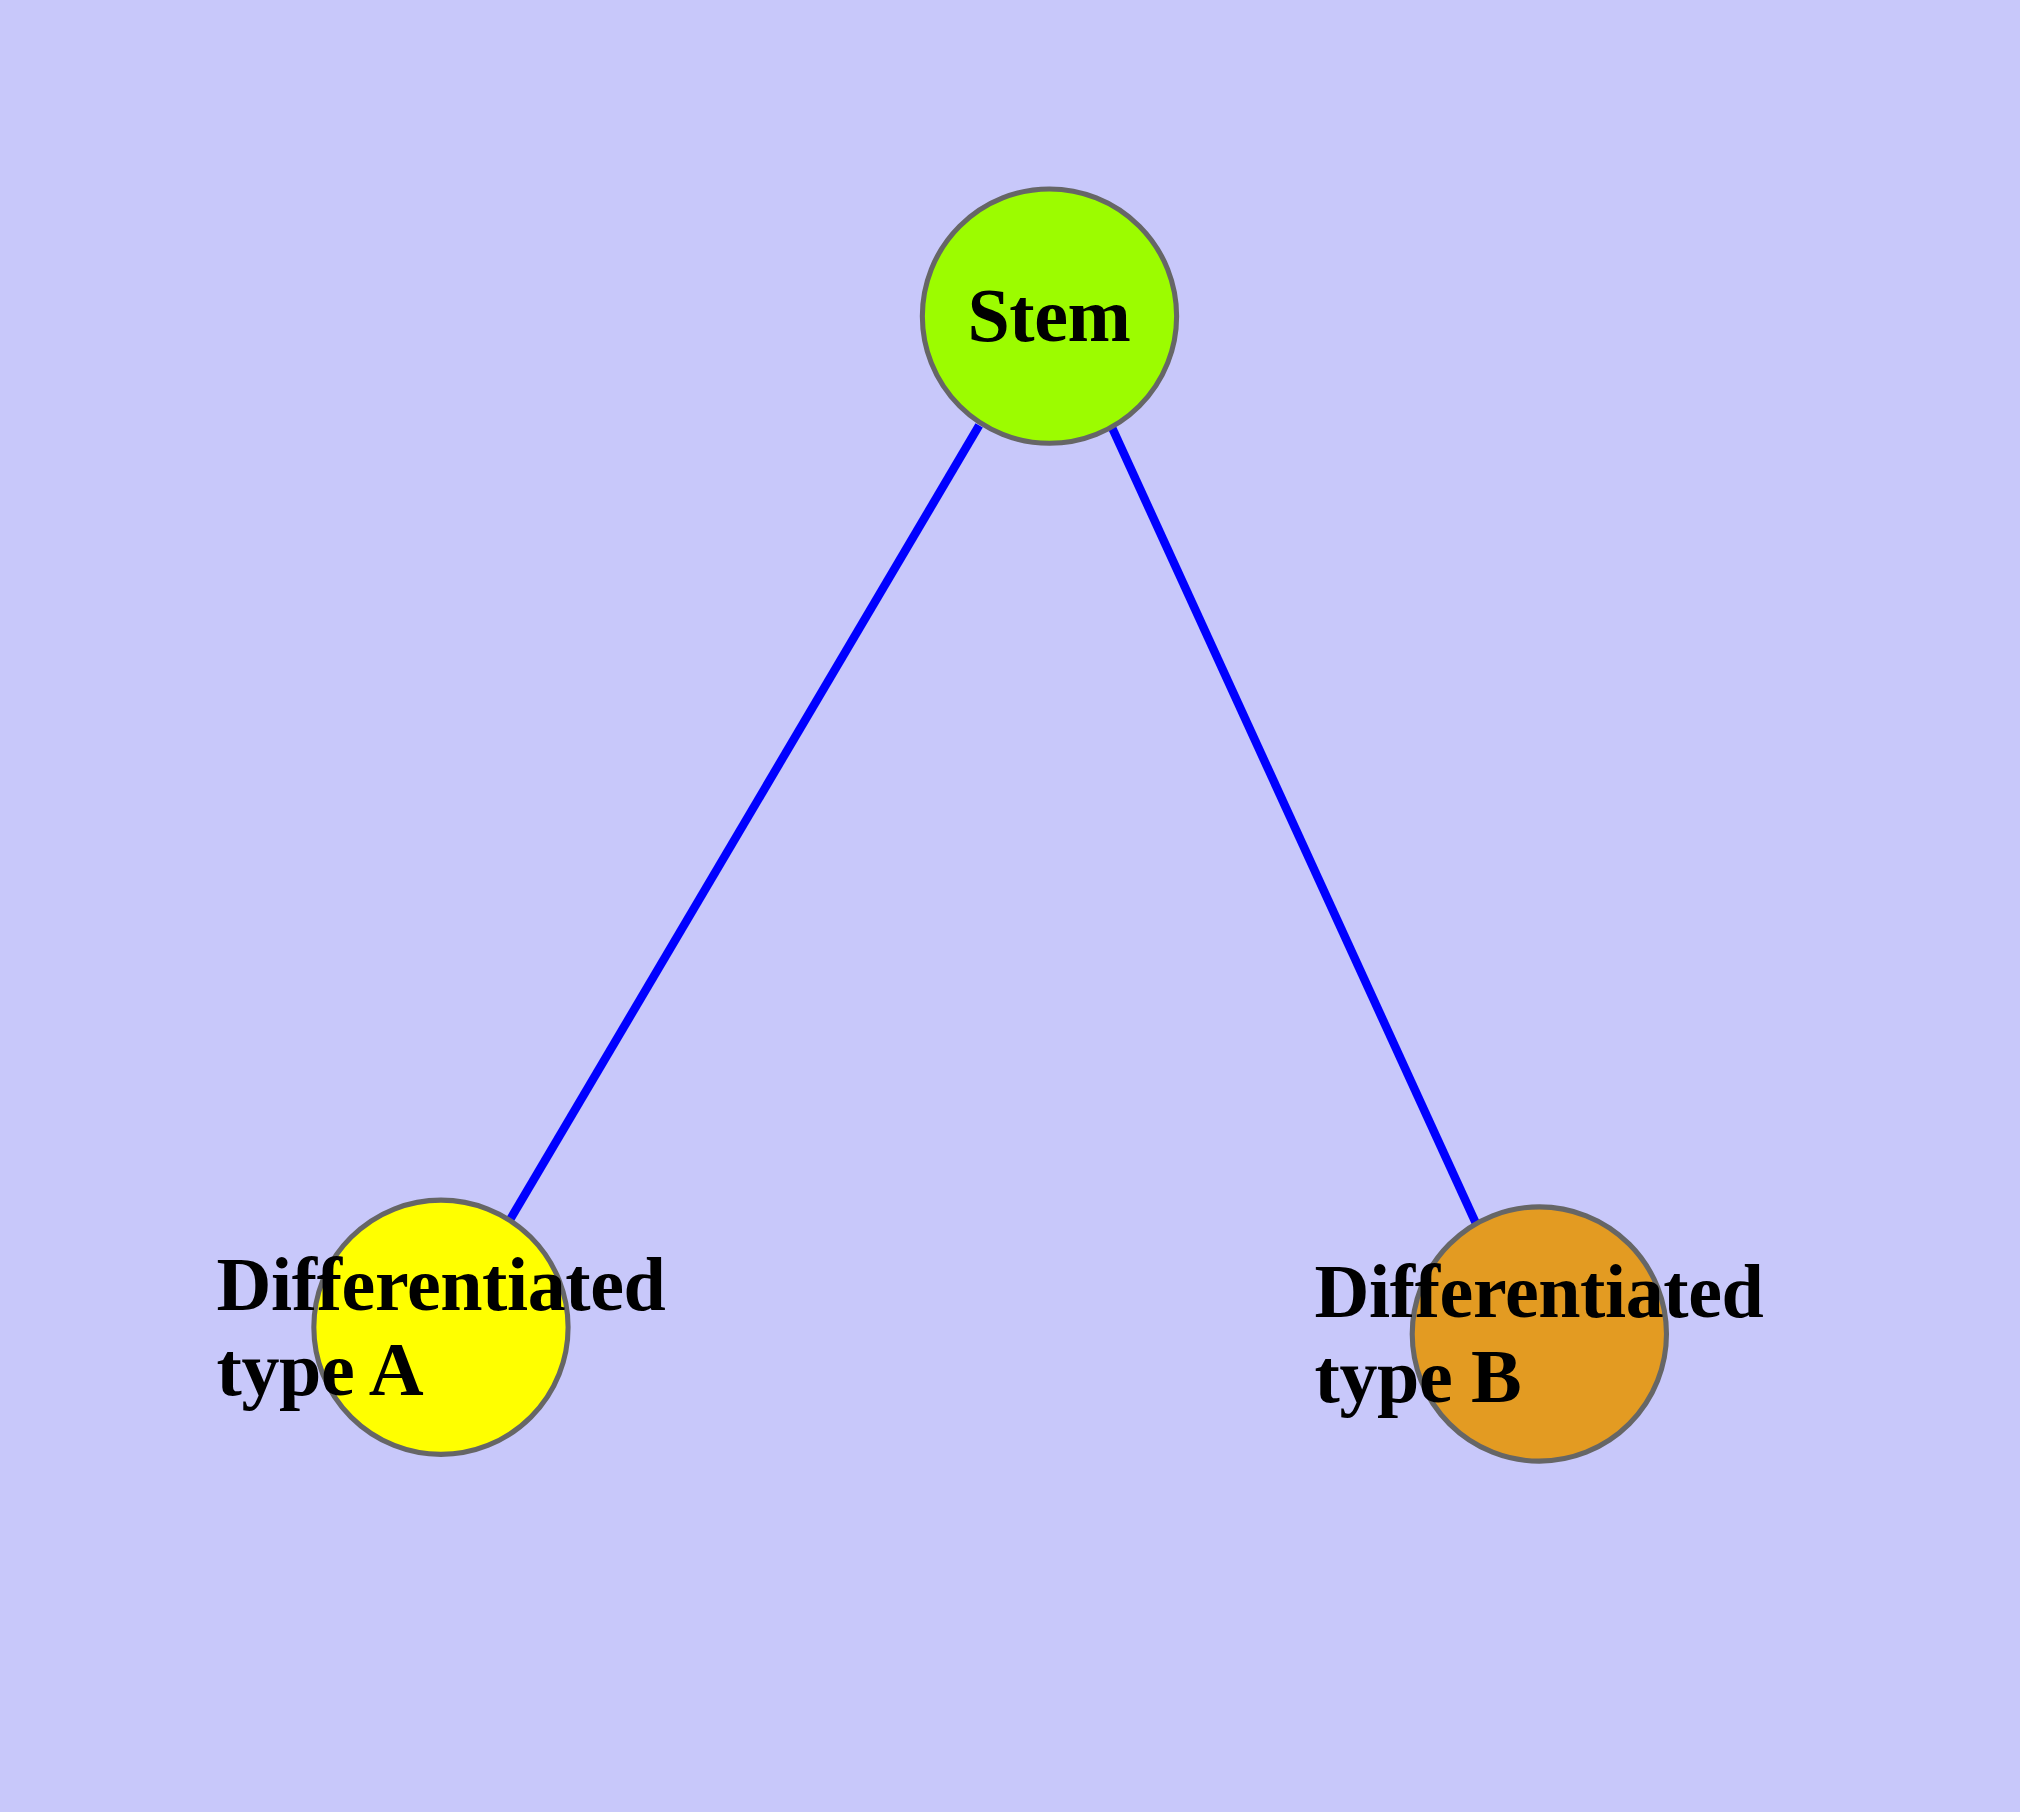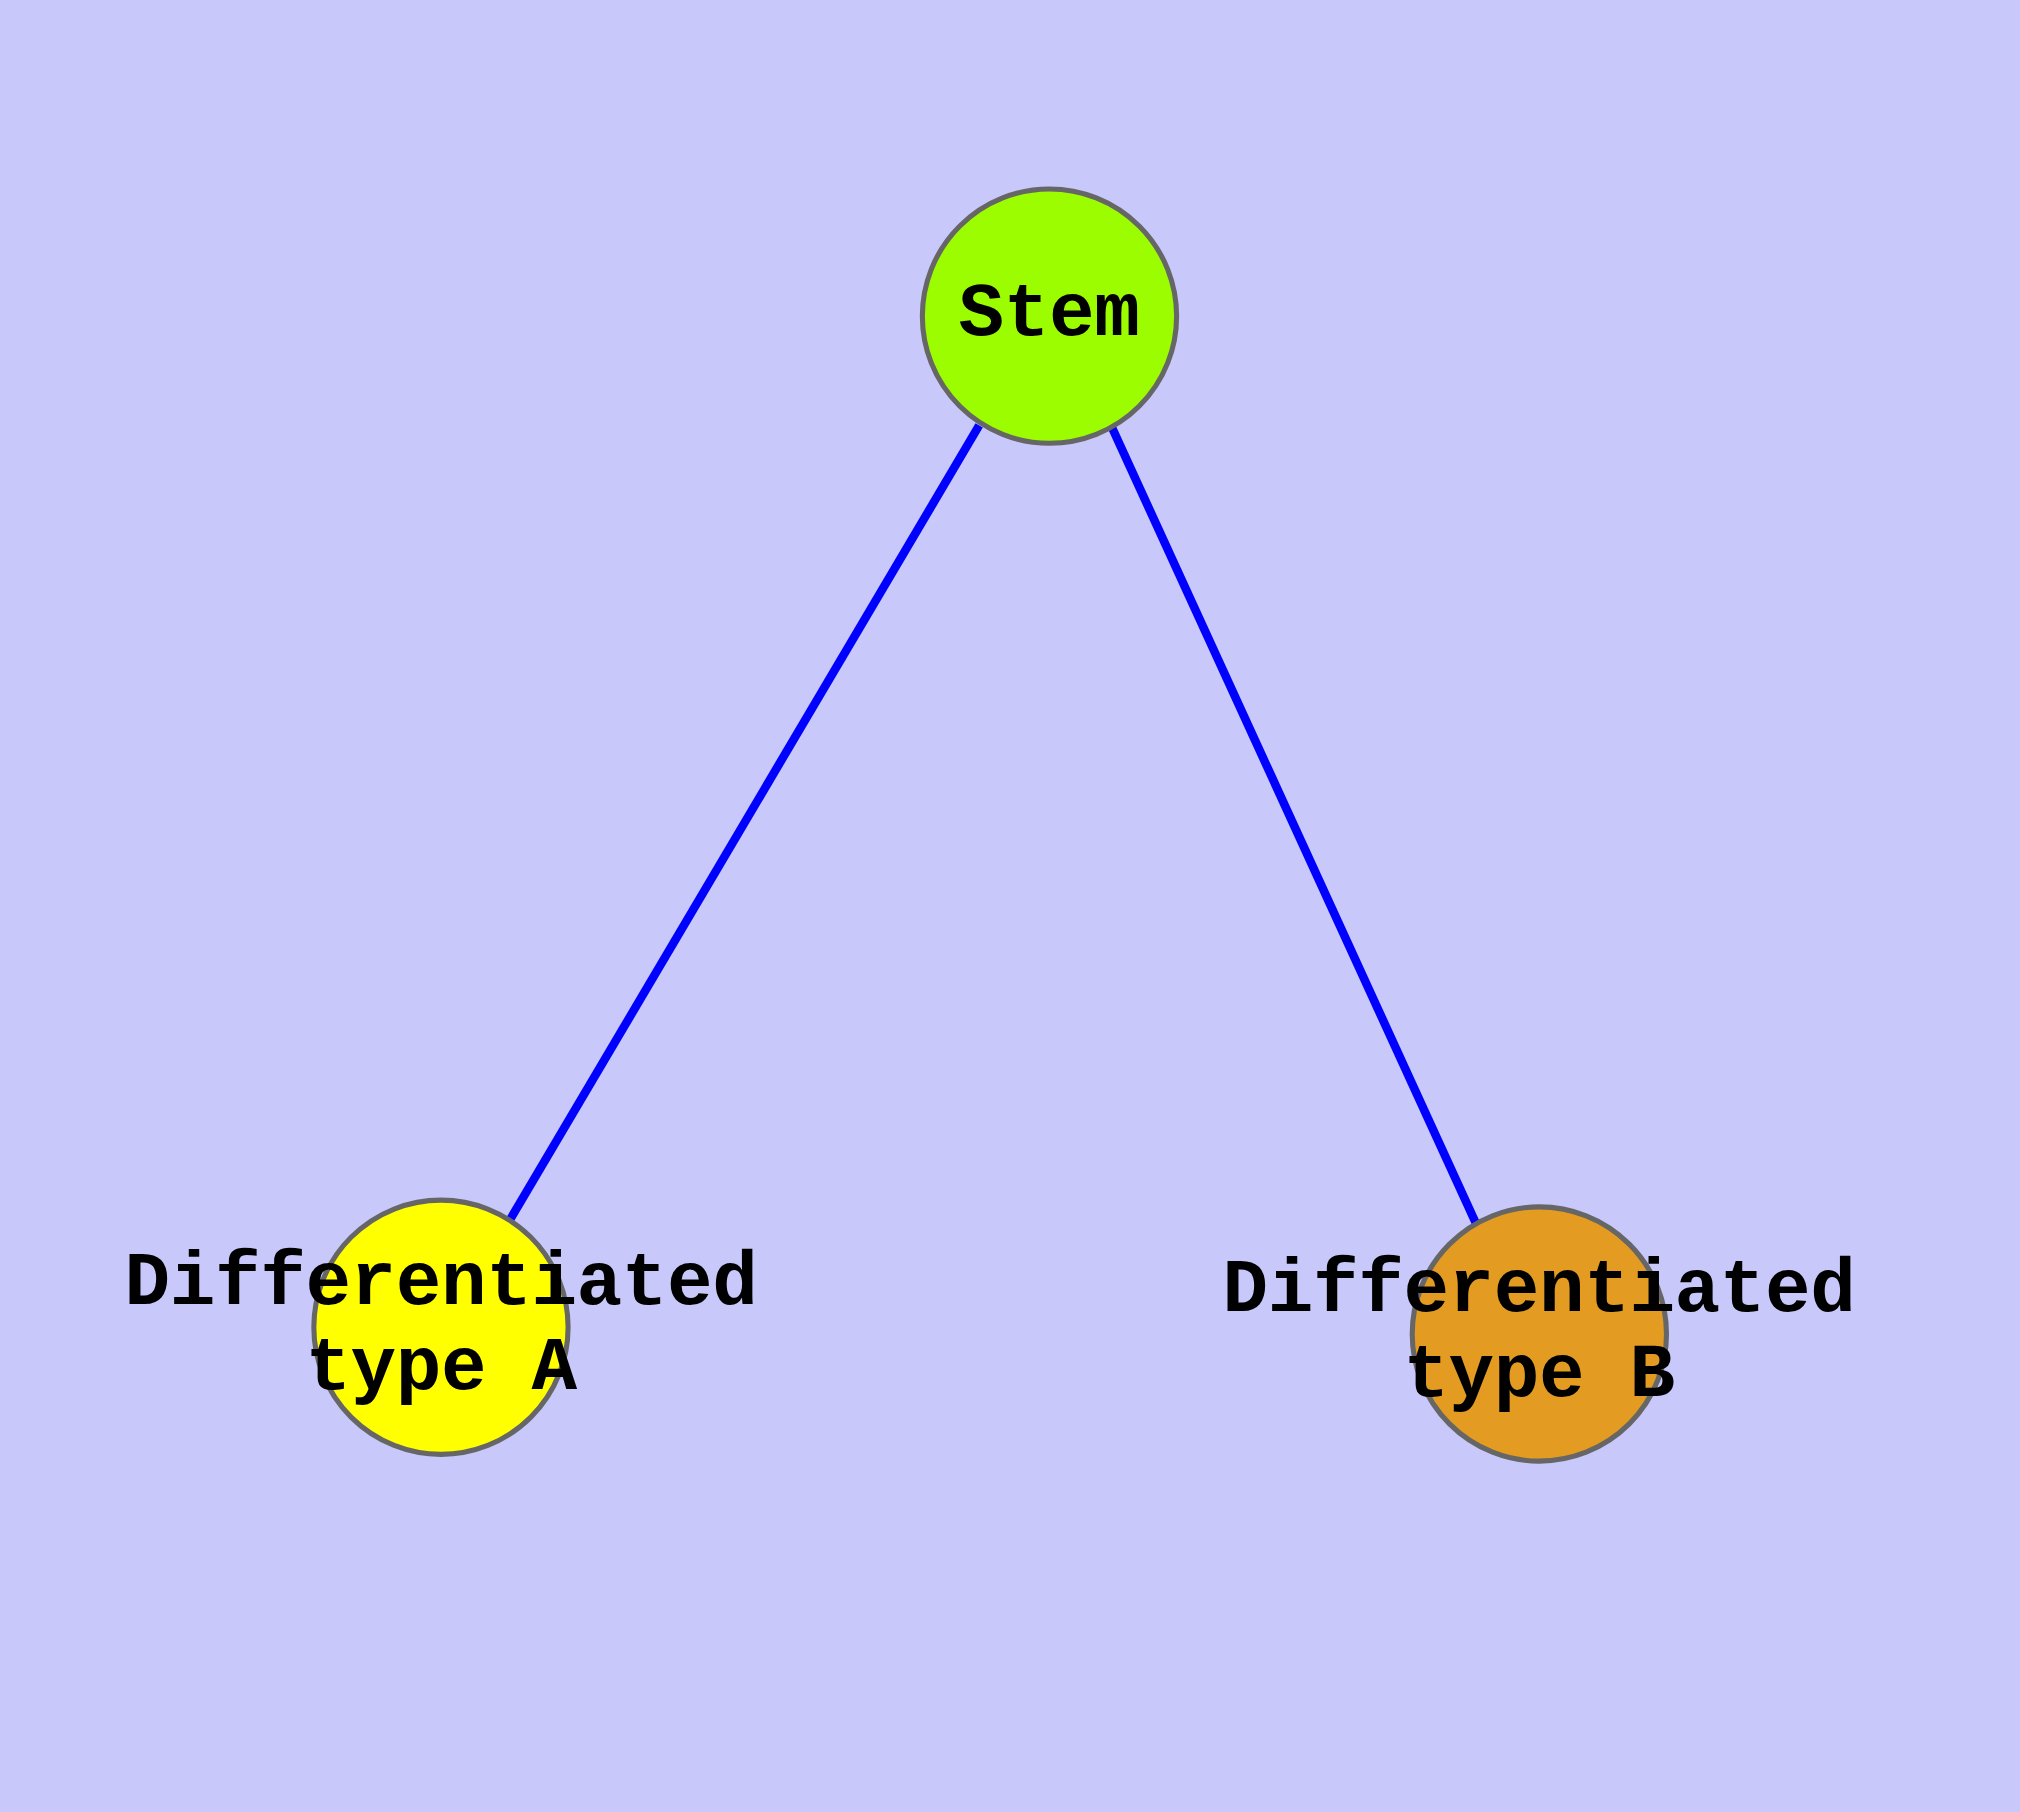--- a/index.html
+++ b/index.html
@@ -23,25 +23,25 @@
   #graph-svg {
     position: absolute;
     left: 0;
     top: 0;
     width: 2021px;
     height: 1812px;
   }
   .node-label {
     position: absolute;
     color: #000000;
-    font-family: Liberation Mono, monospace;
+    font-family: Liberation Serif, serif;
     font-weight: bold;
     font-size: 76px;
     line-height: 1.12;
-    text-align: center;
+    text-align: left;
     white-space: pre;
     transform: translate(-50%, -50%);
     pointer-events: none;
     letter-spacing: -0.4px;
   }
 </style>
 </head>
 <body>
 
 <div id="stage" style="width: 2021px; height: 1812px;">

